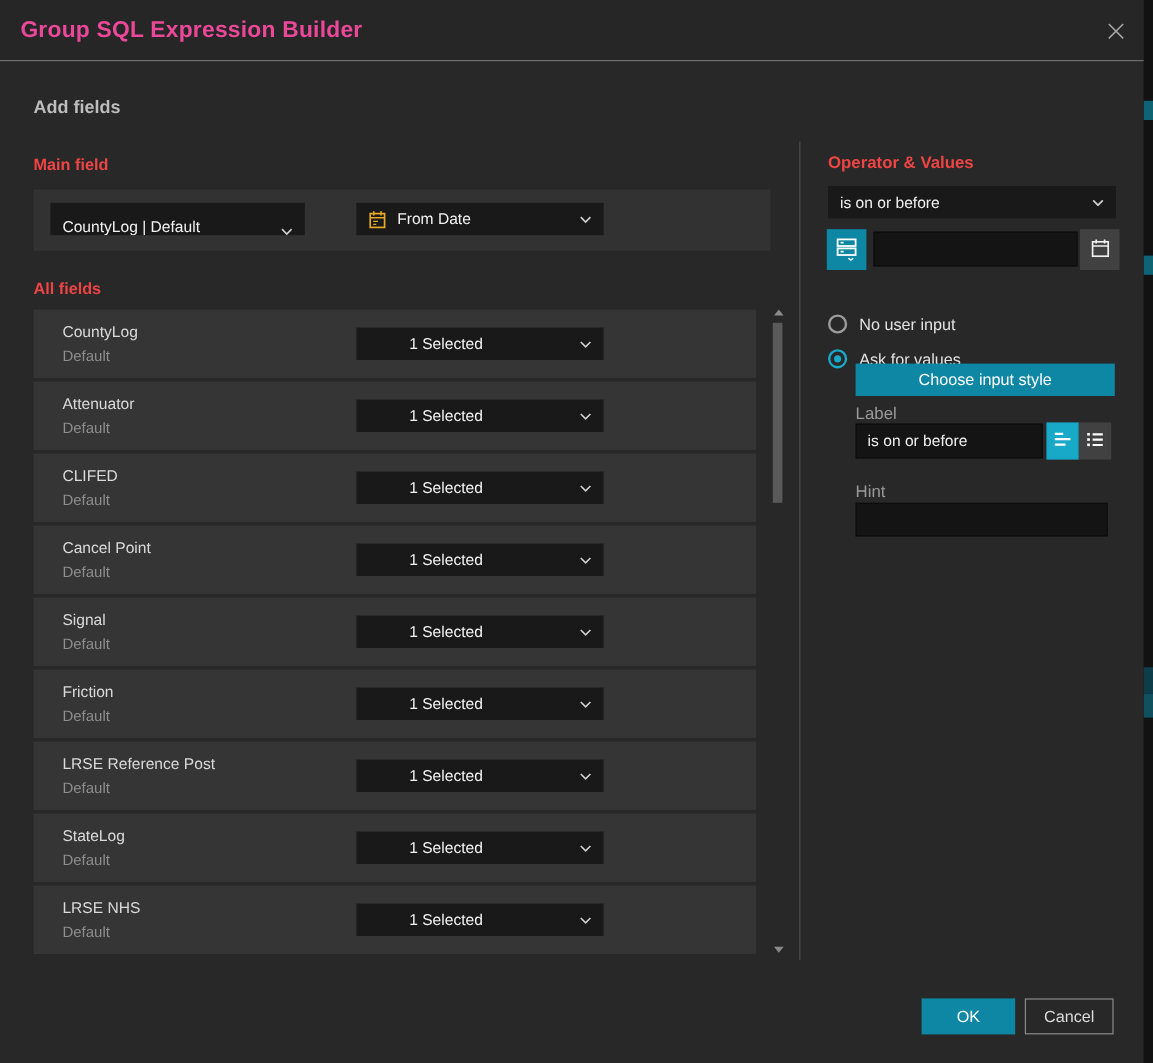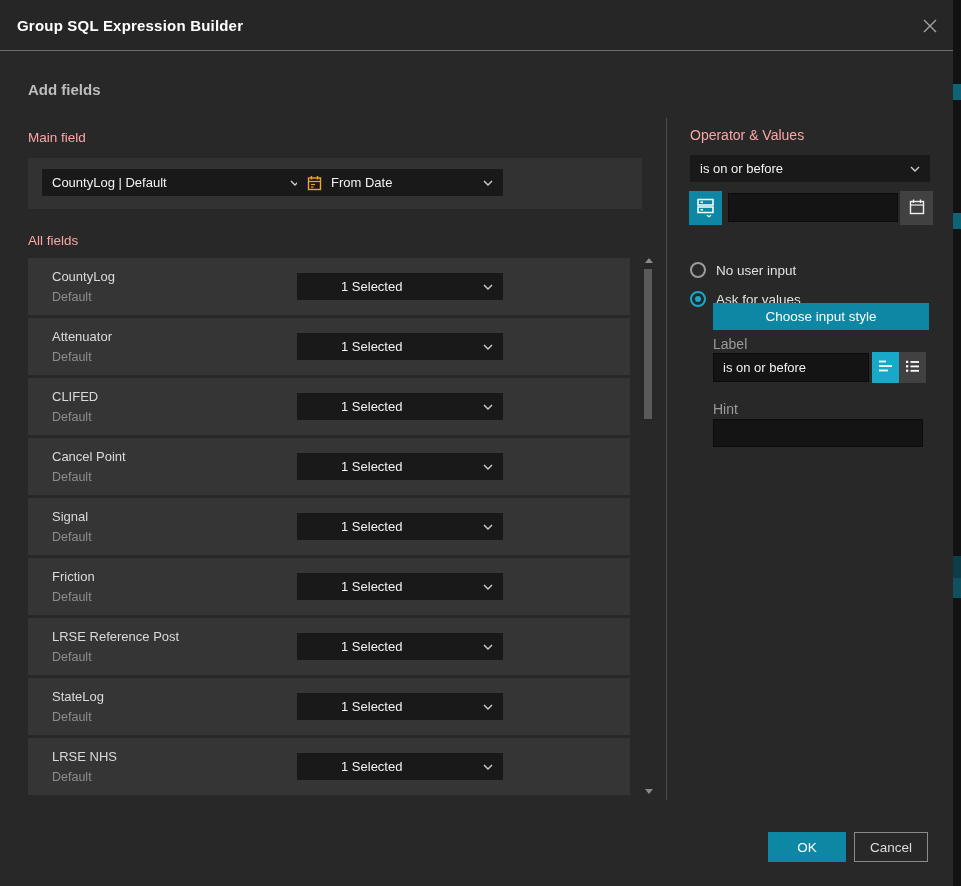--- a/index.html
+++ b/index.html
@@ -12,38 +12,38 @@
   .sliver { position:absolute; right:0; width:8px; }
   .sliver-1 { top:84px;  height:16px; background:#0f6376; }
   .sliver-2 { top:213px; height:16px; background:#0f6376; }
   .sliver-3 { top:556px; height:22px; background:#0d3d49; }
   .sliver-4 { top:578px; height:20px; background:#11505f; }
 
   .dialog { position:absolute; top:0; left:0; width:953px; height:886px; background:#282828; }
 
   
   .header { position:absolute; top:0; left:0; width:953px; height:51px; background:#262626; border-bottom:1px solid #6e6e6e; }
-  .title { position:absolute; left:17px; top:0; line-height:51px; font-size:15px; font-weight:bold; color:#ffffff; letter-spacing:.2px; }
+  .title { position:absolute; left:17px; top:0; line-height:51px; font-size:19px; font-weight:bold; color:#ec4899; letter-spacing:.2px; }
   .close-btn { position:absolute; top:14px; right:10px; width:26px; height:26px; display:flex; align-items:center; justify-content:center; cursor:pointer; background:transparent; border:none; }
 
   
   .h-addfields { position:absolute; left:28px; top:81px; font-size:15px; font-weight:bold; color:#bdbdbd; }
-  .h-sub { position:absolute; font-size:13.5px; font-weight:normal; color:#fca5a5; }
+  .h-sub { position:absolute; font-size:13.5px; font-weight:bold; color:#ef4444; }
   .h-mainfield { left:28px; top:130px; }
   .h-allfields { left:28px; top:233px; }
   .h-operator { left:690px; top:127px; font-size:14px; }
 
   
   .select { position:absolute; background:#191919; color:#f2f2f2; font-size:13px; display:flex; align-items:center; padding:0 10px; height:27px; cursor:pointer; }
   .select .sel-text { flex:1; white-space:nowrap; overflow:hidden; }
   .select .chev { flex:none; display:flex; }
 
   
   .mainfield-panel { position:absolute; left:28px; top:158px; width:614px; height:51px; background:#323232; }
-  .sel-layer { left:42px; top:169px; width:268px; }
+  .sel-layer { left:42px; top:169px; width:212px;align-items:flex-end; }
   .sel-field { left:297px; top:169px; width:206px;align-items:center; }
   .sel-field .cal-gold { margin-right:9px; display:flex; }
 
   
   .rows { position:absolute; left:28px; top:258px; width:602px; }
   .field-row { position:relative; height:57px; margin-bottom:3px; background:#353535; }
   .row-name { position:absolute; left:24px; top:11px; font-size:13px; color:#dadada; }
   .row-sub  { position:absolute; left:24px; top:32px; font-size:12.5px; color:#8d8d8d; }
   .row-select { left:269px; top:15px; width:206px;padding-left:44px; }
 

